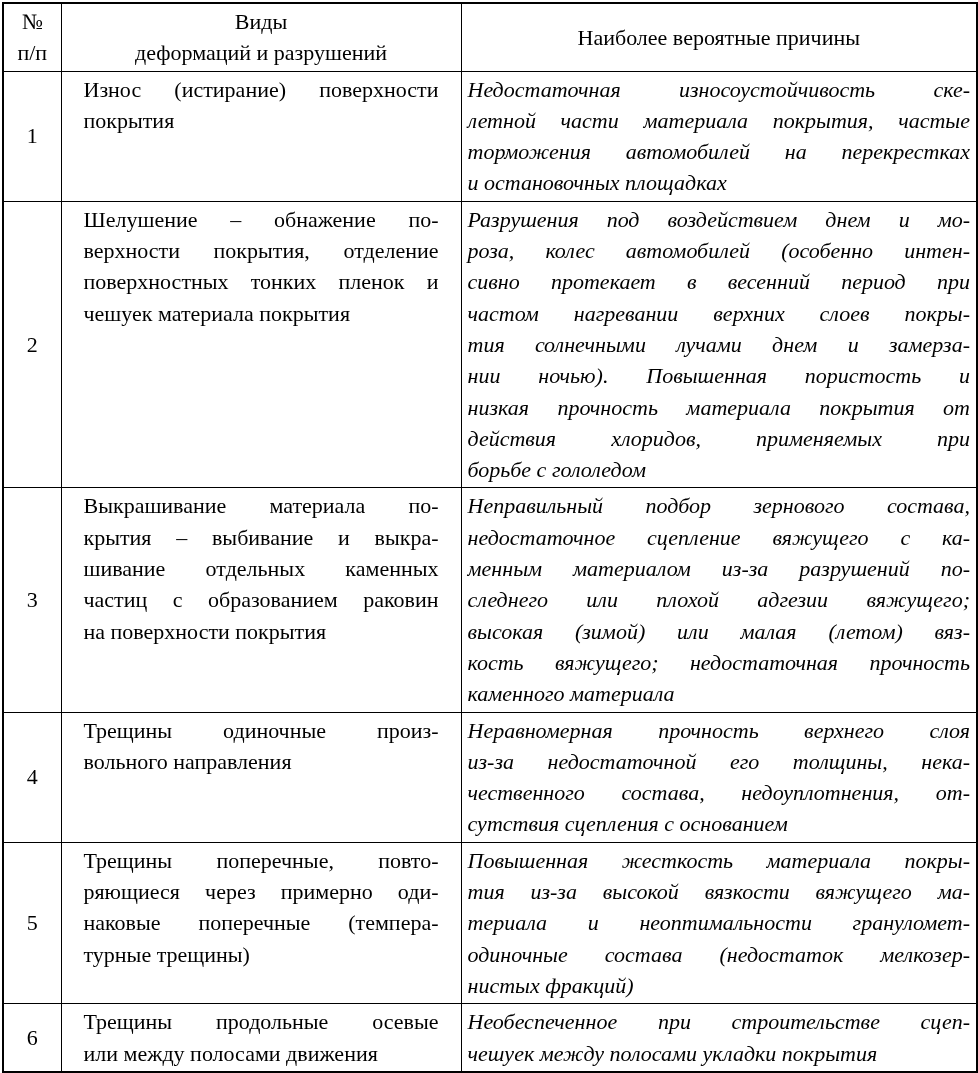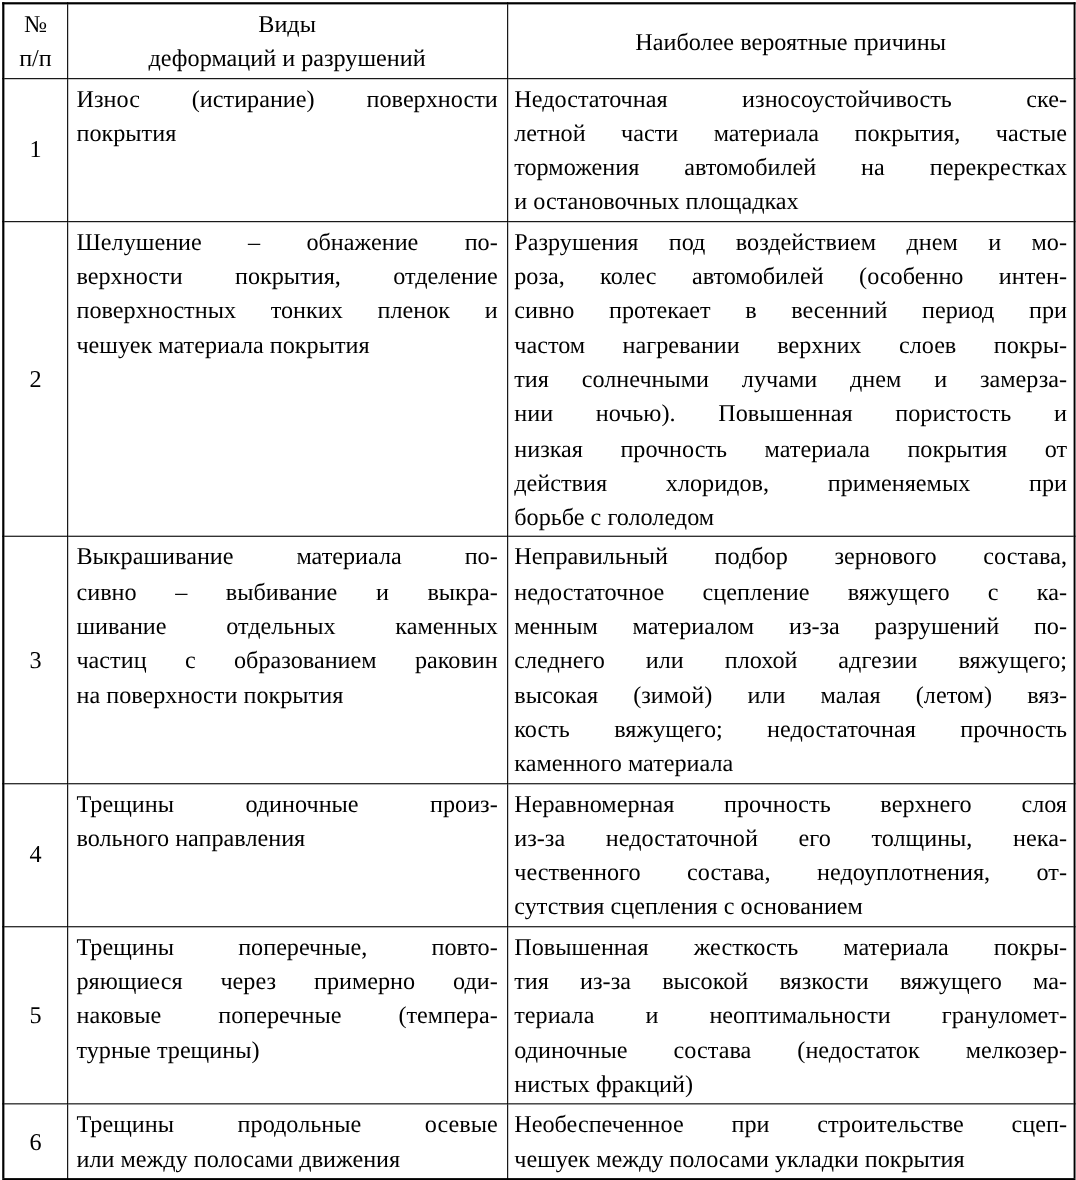--- a/index.html
+++ b/index.html
@@ -35,22 +35,22 @@
     font-weight: normal;
     box-sizing: border-box;
     overflow: hidden;
   }
   th { vertical-align: middle; padding: 2px 4px; }
   td.num-cell {
     vertical-align: middle;
     text-align: center;
     padding: 2px 2px;
   }
-  td.type-cell  { padding: 2px 8px; }
-  td.cause-cell { padding: 2px 6px; }
+  td.type-cell  { padding: 2px 22px; }
+  td.cause-cell { padding: 2px 6px; font-style: italic; }
   .lines { line-height: 31.3px; }
   .ln { text-align: justify; text-align-last: justify; }
   .ln.last { text-align-last: left; }
   th .ln, th .ln.last { text-align: center; text-align-last: center; }
 </style>
 </head>
 <body>
 
 <div class="page">
   <table class="def-table">
@@ -128,21 +128,21 @@
     </td>
   </tr>
 
   <tr>
     <td class="num-cell">
       <div>3</div>
     </td>
     <td class="type-cell">
       <div class="lines">
               <div class="ln">Выкрашивание материала по-</div>
-              <div class="ln">сивно – выбивание и выкра-</div>
+              <div class="ln">крытия – выбивание и выкра-</div>
               <div class="ln">шивание отдельных каменных</div>
               <div class="ln">частиц с образованием раковин</div>
               <div class="ln last">на поверхности покрытия</div>
             </div>
     </td>
     <td class="cause-cell">
       <div class="lines">
               <div class="ln">Неправильный подбор зернового состава,</div>
               <div class="ln">недостаточное сцепление вяжущего с ка-</div>
               <div class="ln">менным материалом из-за разрушений по-</div>

